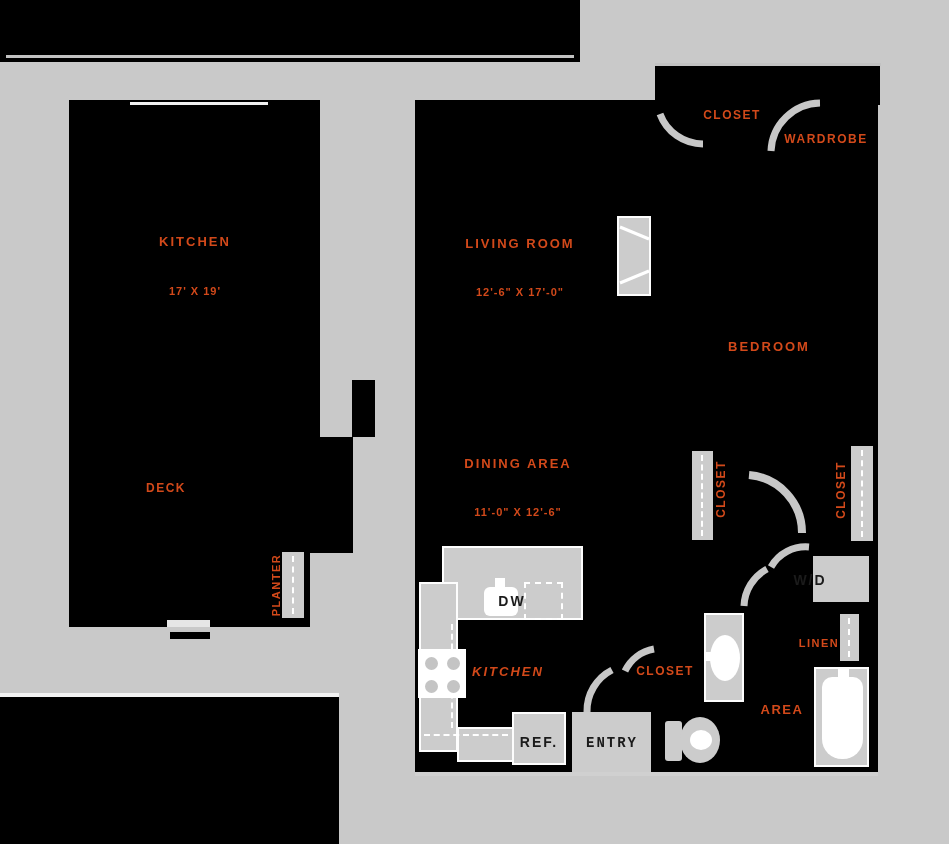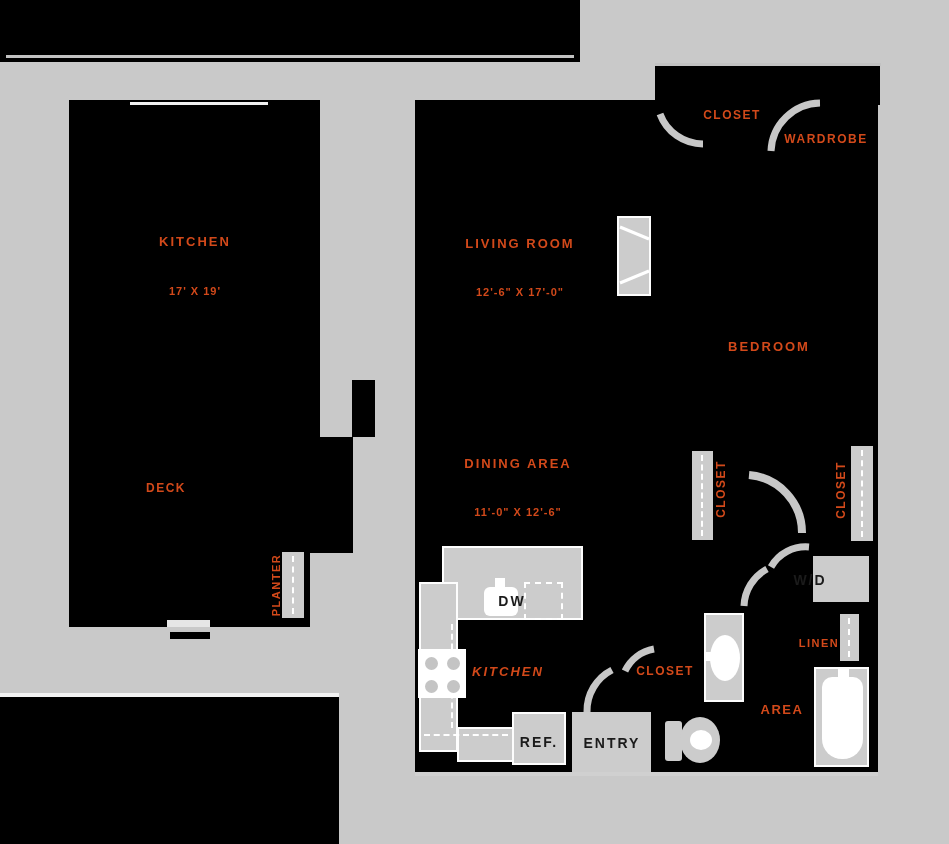--- a/index.html
+++ b/index.html
@@ -101,21 +101,21 @@
   <div class="burner" style="left:447px;top:657px;"></div>
   <div class="burner" style="left:425px;top:680px;"></div>
   <div class="burner" style="left:447px;top:680px;"></div>
 
   <div class="lbl rlabel" style="left:508px;top:671px;font-style:italic;">KITCHEN</div>
 
   <div class="fixb" style="left:512px;top:712px;width:54px;height:53px;"></div>
   <div class="dtext" style="left:539px;top:742px;">REF.</div>
 
   <div class="fix" style="left:572px;top:712px;width:79px;height:60px;"></div>
-  <div class="dtext" style="left:612px;top:743px;">ENTRY</div>
+  <div class="dtext" style="left:612px;top:743px;font-family:Liberation Mono, monospace;">ENTRY</div>
   <div class="lbl slabel" style="left:665px;top:671px;">CLOSET</div>
 
   <div class="fixb" style="left:704px;top:613px;width:40px;height:89px;"></div>
   <div class="white" style="left:710px;top:635px;width:30px;height:46px;border-radius:50%;"></div>
   <div class="white" style="left:704px;top:652px;width:13px;height:9px;"></div>
 
   <div class="fix" style="left:840px;top:614px;width:19px;height:47px;"></div>
   <div class="dash-v" style="left:848px;top:618px;height:39px;"></div>
   <div class="lbl slabel" style="left:819px;top:643px;font-size:11px;">LINEN</div>
 

